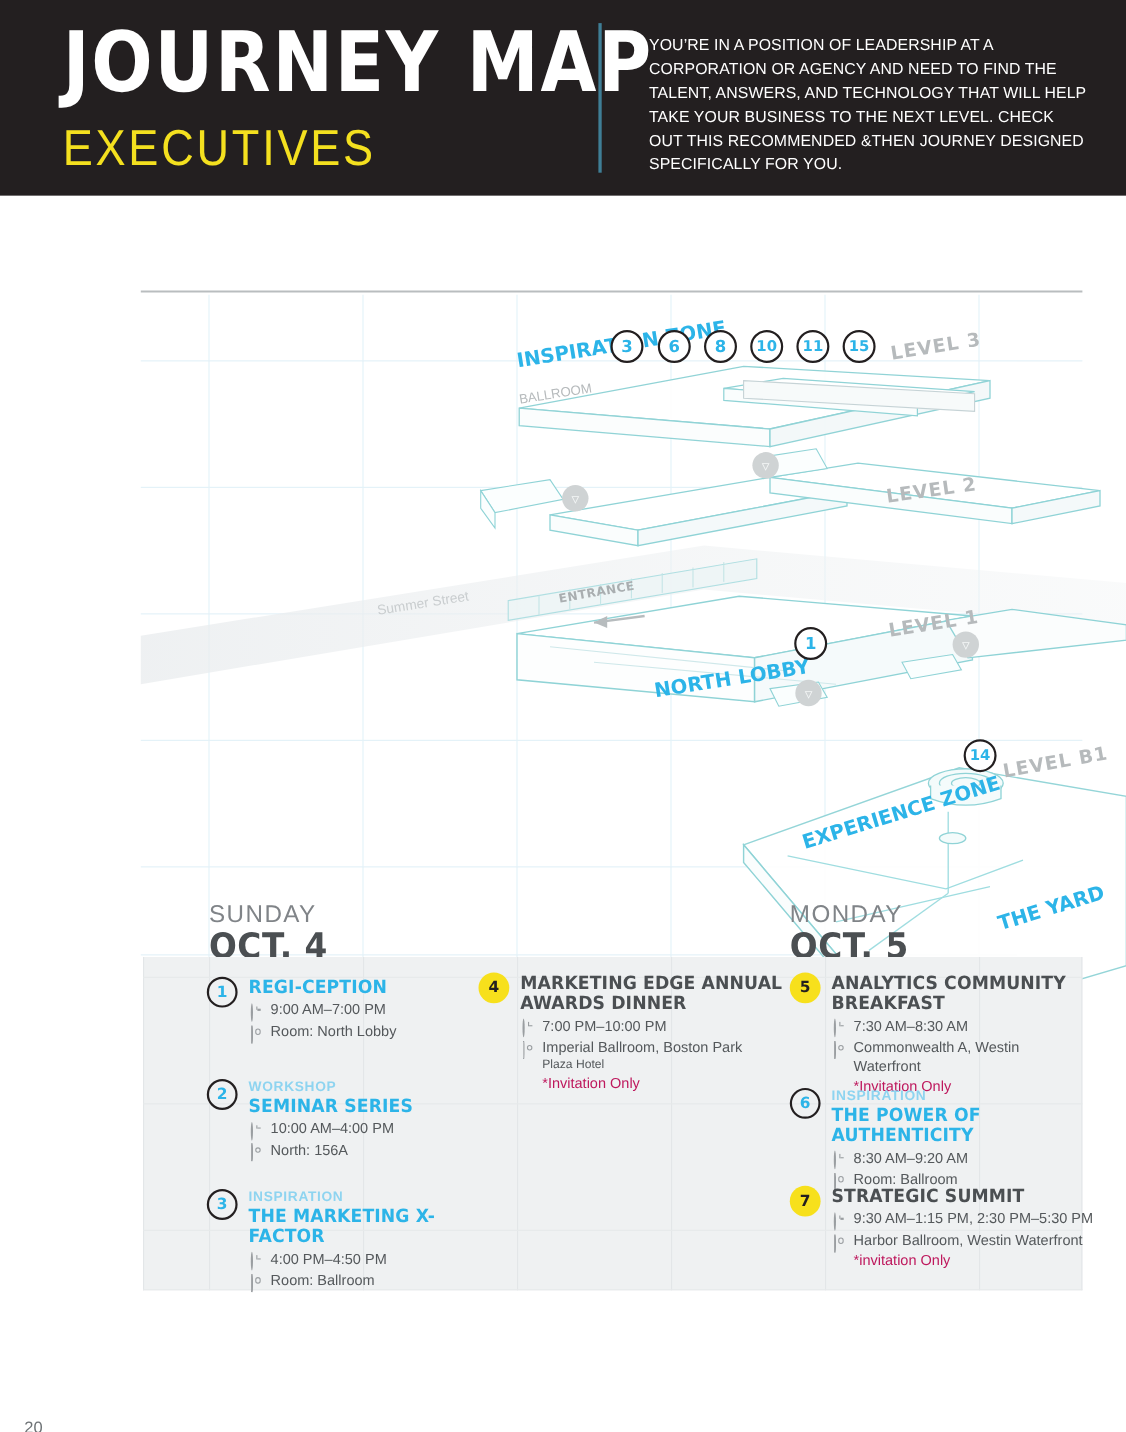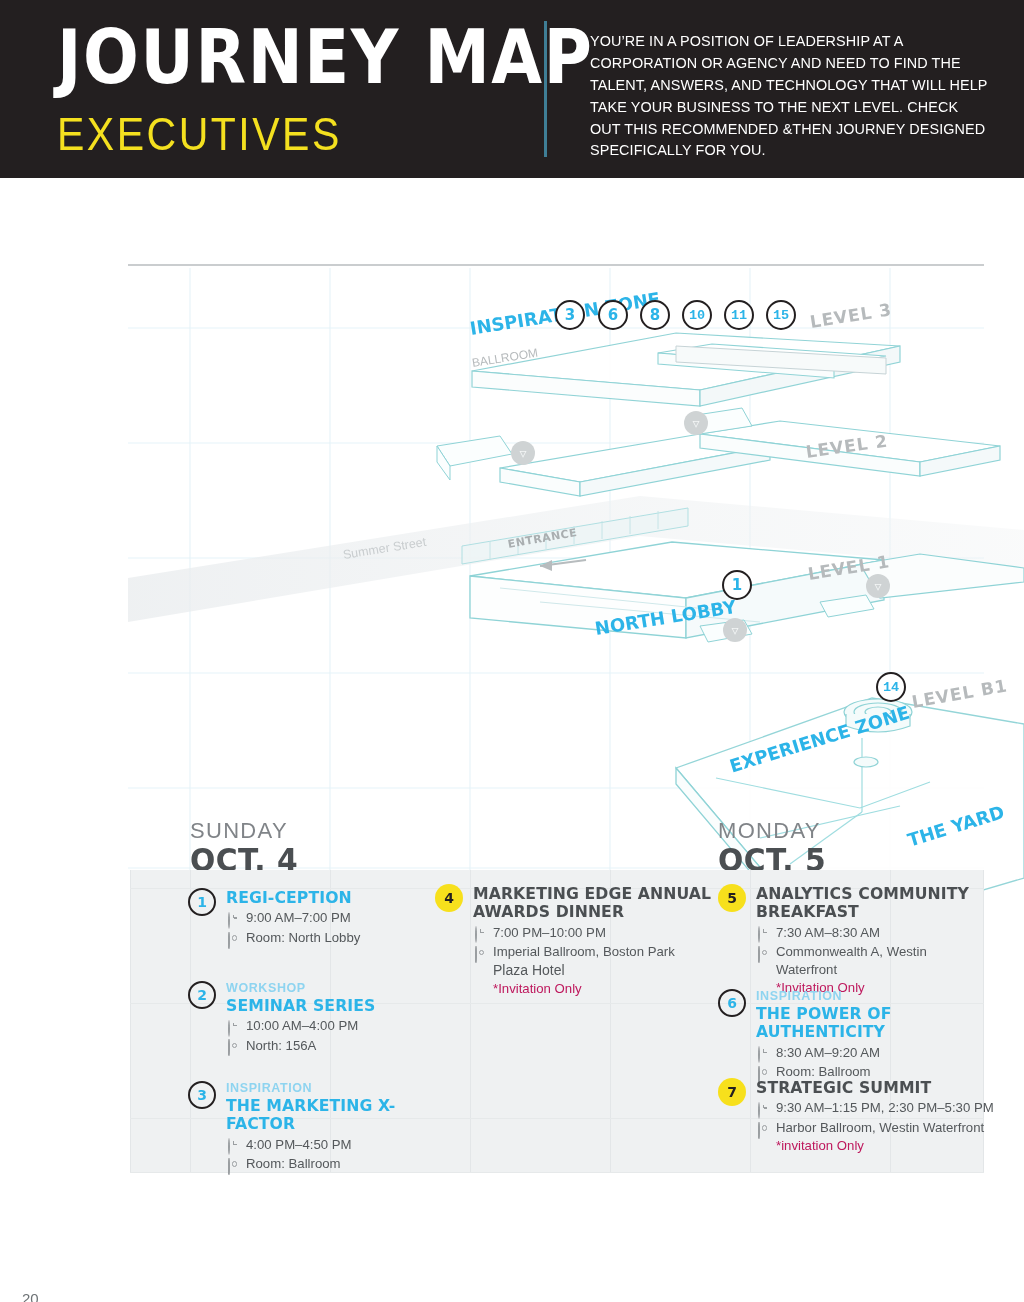--- a/index.html
+++ b/index.html
@@ -51,21 +51,21 @@
 
   
   .pin{
     position:absolute; width:30px; height:30px; border-radius:50%;
     border:2.4px solid #231f20; background:#ffffff;
     display:flex; align-items:center; justify-content:center;
     color:#2cb4e8; font-weight:bold; font-size:15px;
     font-family:"DejaVu Sans", sans-serif;
     letter-spacing:0px;
   }
-  .pin.small{ font-size:13.5px;font-family:Liberation Mono, monospace; }
+  .pin.small{ font-size:13.5px; }
 
   .esc{
     position:absolute; width:24px; height:24px; border-radius:50%;
     background:#cfd3d4; display:flex; align-items:center; justify-content:center;
     color:#f4f6f6; font-size:14px; line-height:1;
   }
 
   .lvl{
     position:absolute; color:#b6babc; font-weight:bold;
     font-family:"DejaVu Sans", sans-serif;
@@ -164,21 +164,21 @@
   .ico-pin::after{
     content:""; position:absolute; left:2.6px; top:2.6px; width:3.6px; height:3.6px;
     border:1.2px solid #9a9ea1; border-radius:50%;
   }
   .ev-note{
     color:#be185d; font-size:13.2px; line-height:1.33;
     font-family:"Liberation Sans", sans-serif;
     padding-left:20px;
   }
   .ev-cont{
-    color:#54585b; font-size:14px; line-height:1.33;
+    color:#54585b; font-size:11px; line-height:1.33;
     font-family:"Liberation Sans", sans-serif;
     padding-left:20px;
   }
 
   
   .footer{
     position:absolute; left:0; top:1290px; width:1024px; height:40px;
     display:flex; align-items:center;
   }
   .pg-num{

